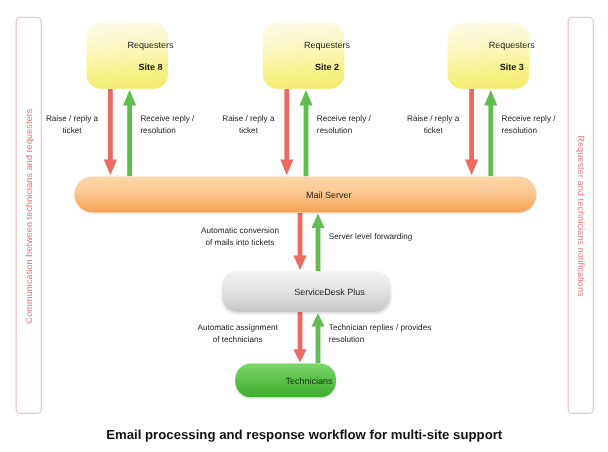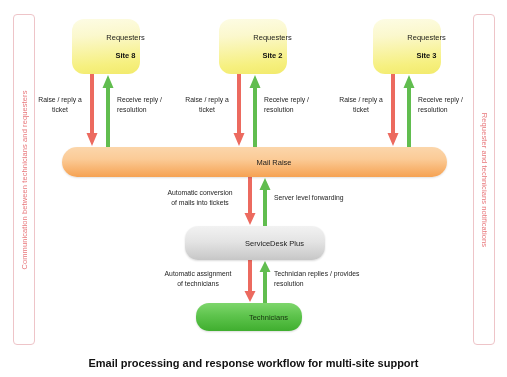--- a/index.html
+++ b/index.html
@@ -104,21 +104,21 @@
   }
   #servicedesk .node-label {
     font-size: 7.5px;
     color: #1c1c1c;
     text-align: center;
   }
 
   #technicians {
     left: 196px;
     top: 303px;
-    width: 106px;
+    width: 84px;
     height: 28px;
     border-radius: 13px;
     background: linear-gradient(180deg, #7ed66c 0%, #5ec44d 45%, #45b234 90%, #3fae2f 100%);
     box-shadow: 0 1px 2px rgba(0,0,0,0.14);
   }
   #technicians .node-label {
     font-size: 7.5px;
     color: #17330f;
   }
 
@@ -244,21 +244,21 @@
     <svg width="12" height="43" viewBox="0 0 12 43">
       <polygon points="6,1 11.5,12 8,12 8,43 4,43 4,12 0.5,12" fill="#61bd4f"></polygon>
     </svg>
   </div>
   <div class="edge-label lbl-center" style="left:152px; top:269px; width:92px;">Automatic assignment
 of technicians</div>
   <div class="edge-label lbl-left" style="left:274px; top:269px; width:118px;">Technician replies / provides
 resolution</div>
 
   <div class="node" id="mail-server">
-    <span class="node-label">Mail Raise</span>
+    <span class="node-label">Mail Server</span>
   </div>
   <div class="node" id="servicedesk">
     <span class="node-label">ServiceDesk Plus</span>
   </div>
   <div class="node" id="technicians">
     <span class="node-label">Technicians</span>
   </div>
 
   <div id="caption">Email processing and response workflow for multi-site support</div>
 

